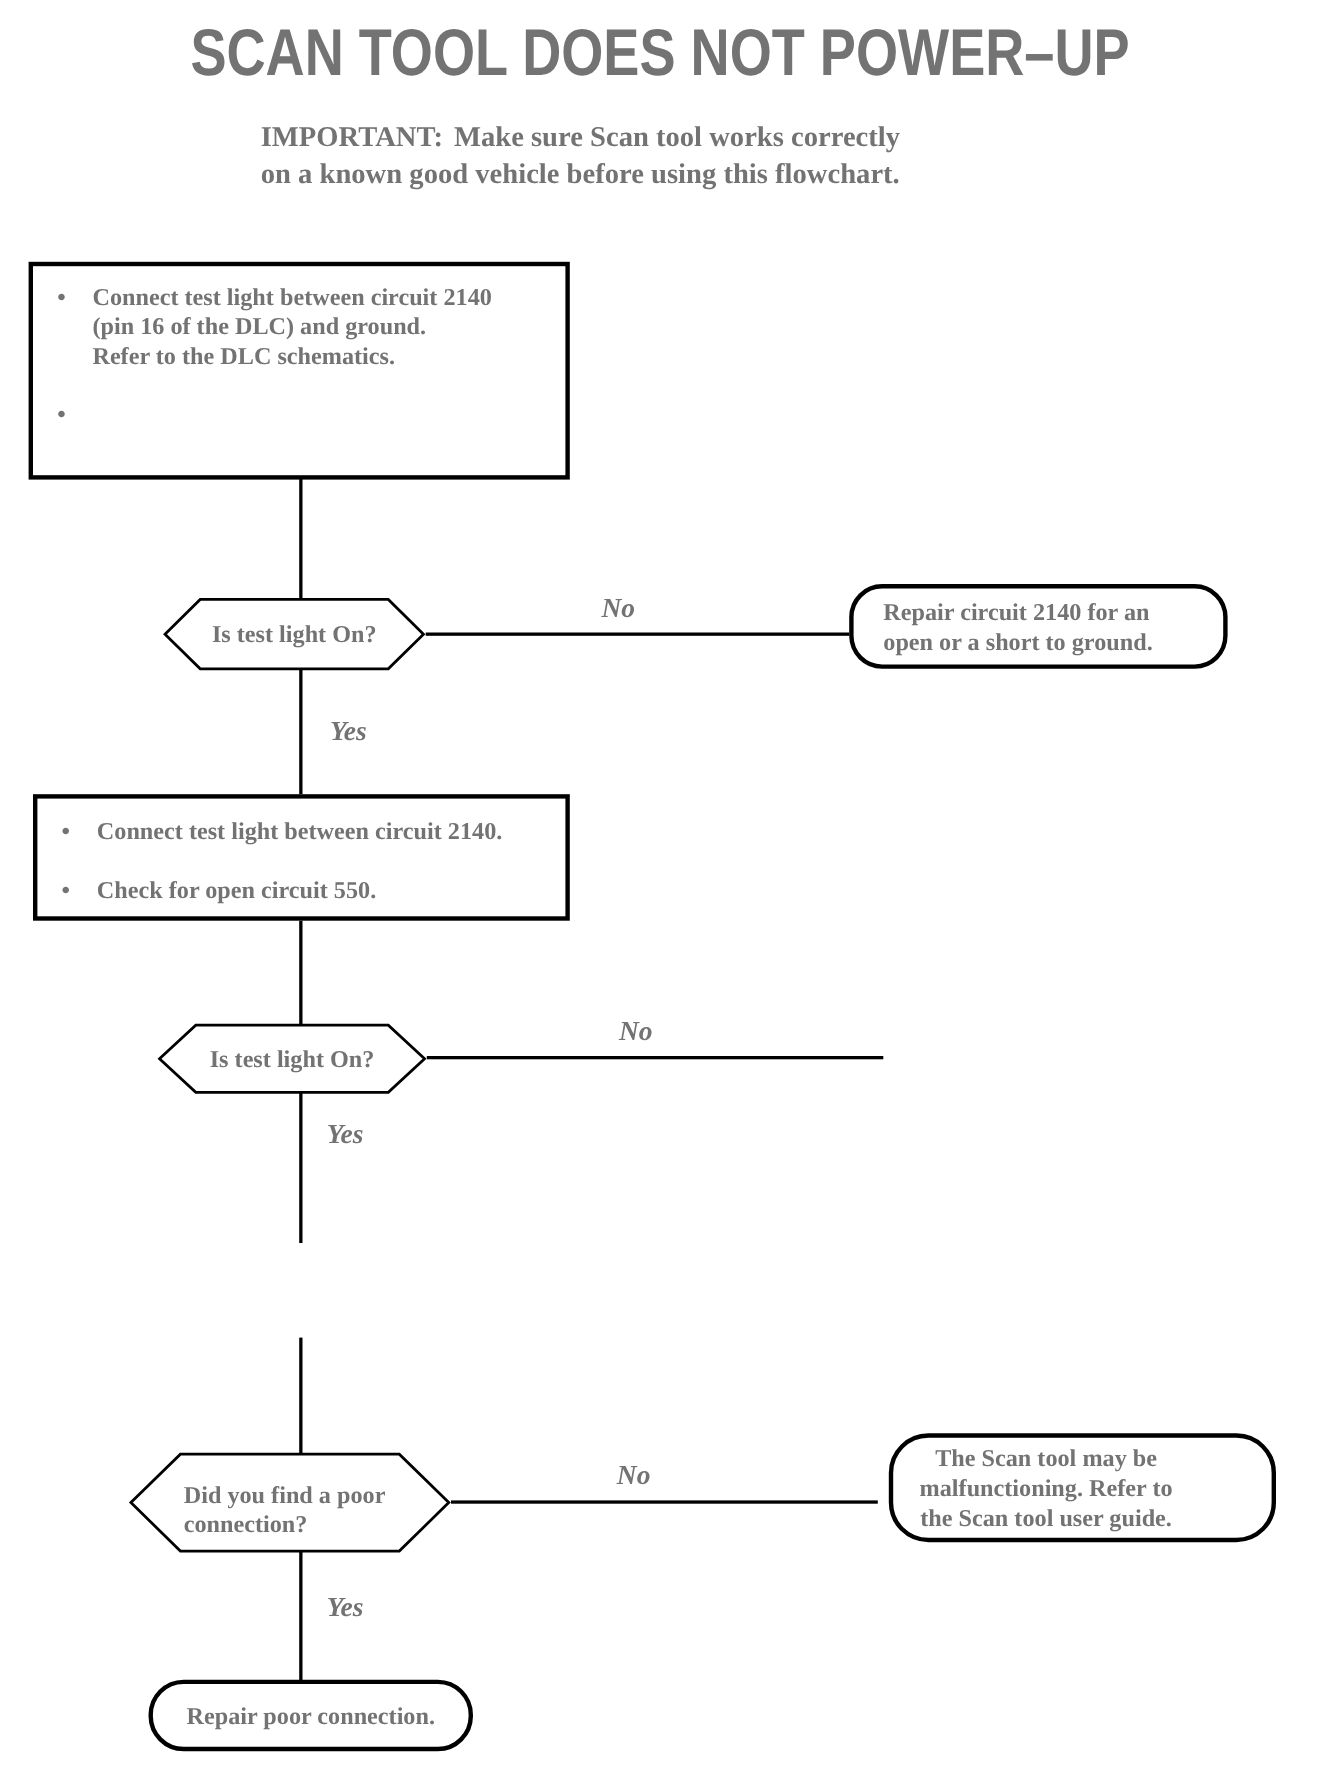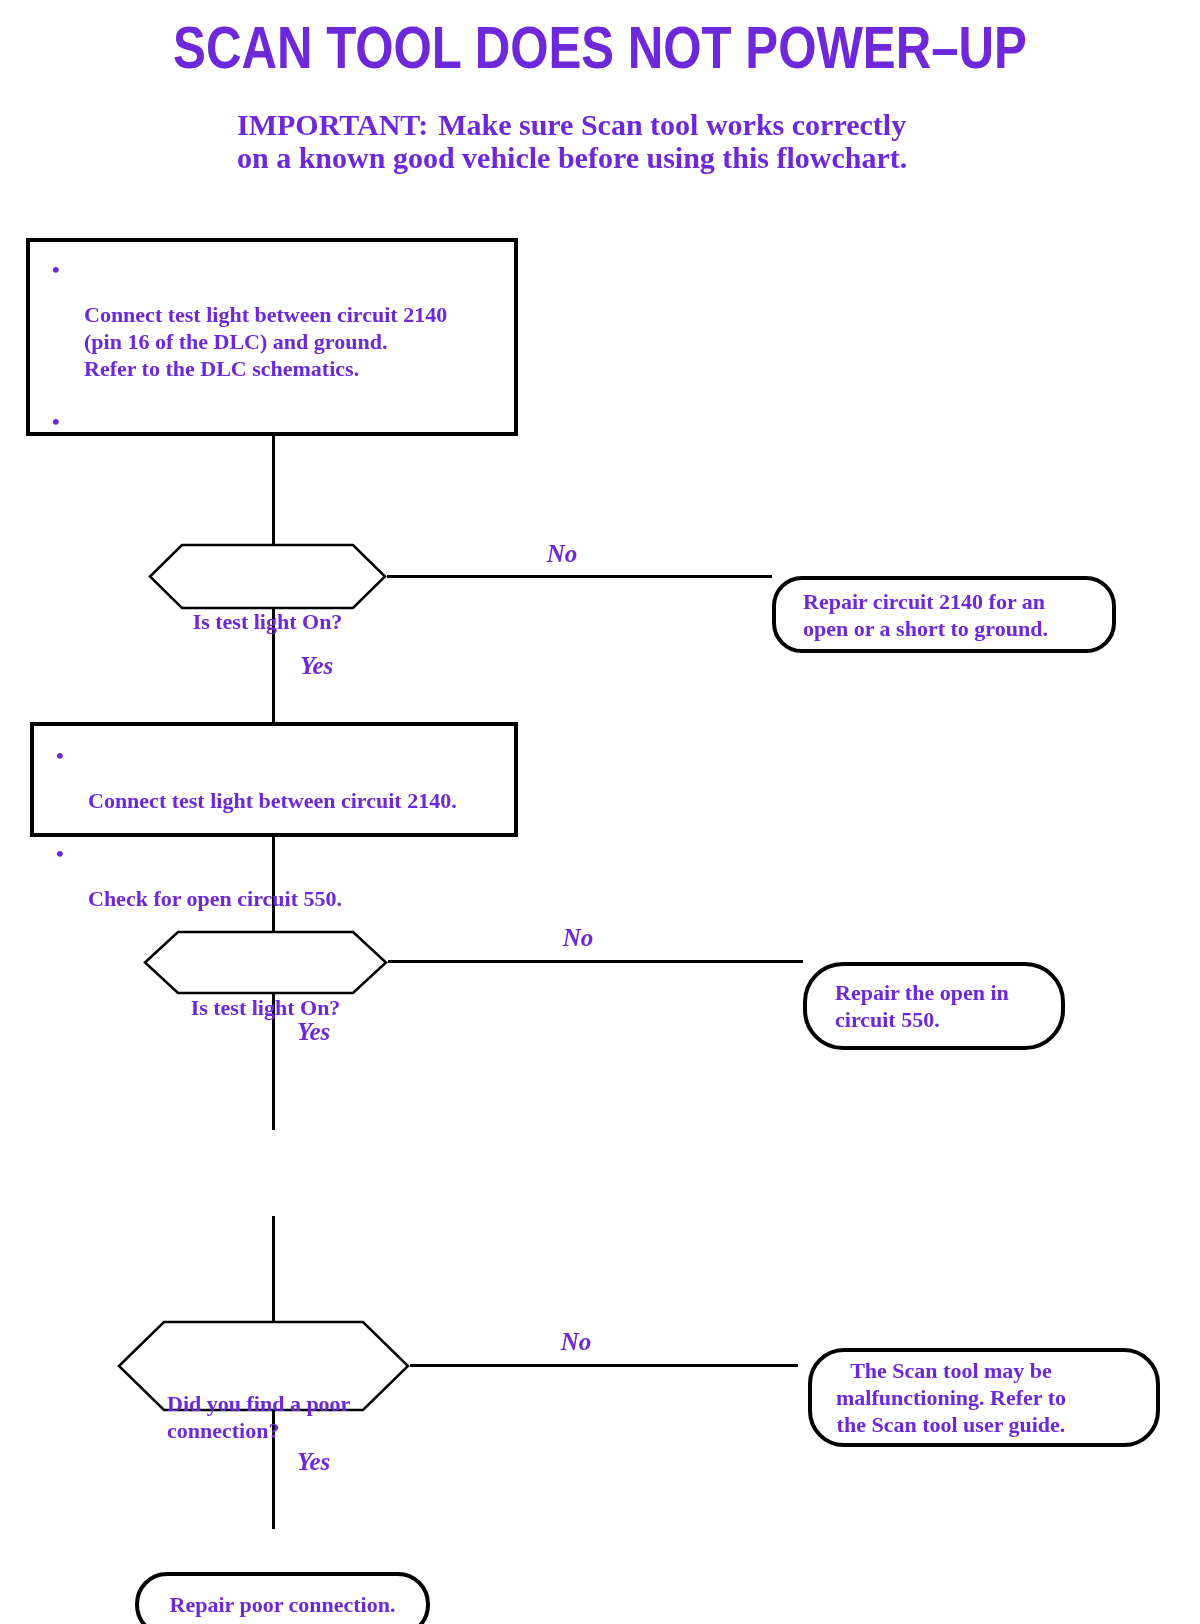--- a/index.html
+++ b/index.html
@@ -1,28 +1,28 @@
 <!DOCTYPE html>
 <html><head>
 <meta charset="utf-8">
 <style>
   html,body{margin:0;padding:0;background:#fff;}
   .canvas{
     position:relative;width:1200px;height:1624px;background:#ffffff;
-    color:#6d28d9;font-family:"Liberation Serif",serif;overflow:hidden;
+    color:#737373;font-family:"Liberation Serif",serif;overflow:hidden;
   }
   .abs{position:absolute;}
-  .pre{white-space:pre;margin-top:45px;}
+  .pre{white-space:pre;}
   .title{
     top:16px;left:0;width:1200px;text-align:center;
     font-family:"Liberation Sans",sans-serif;font-weight:700;font-size:60px;line-height:64px;
     transform:scaleX(0.82);transform-origin:50% 50%;letter-spacing:0px;
   }
   .important{
-    top:108px;left:237px;width:760px;font-size:30px;line-height:33px;font-weight:700;white-space:pre;
+    top:108px;left:237px;width:760px;font-size:26px;line-height:33px;font-weight:700;white-space:pre;
   }
   .important-text{margin-left:10px;font-weight:700;}
   .pbox{
     border:4px solid #000;background:#fff;box-sizing:border-box;
     font-size:22px;line-height:27px;font-weight:700;
   }
   .bullets{padding:14px 6px 0 22px;}
   .bullet-row{display:flex;margin-bottom:26px;}
   .bullet-glyph{width:32px;flex:0 0 32px;font-size:22px;line-height:27px;}
   .hexwrap{position:absolute;}
@@ -103,22 +103,20 @@
     </div>
   </div>
 
   <div class="hexwrap" style="left:143px;top:930px;width:245px;height:65px;">
     <svg class="hex" width="245" height="65" viewBox="0 0 245 65">
       <polygon points="2,32.5 35,2 210,2 243,32.5 210,63 35,63" fill="#ffffff" stroke="#000000" stroke-width="2.5"></polygon>
     </svg>
     <div class="hex-label pre">Is test light On?</div>
   </div>
 
-  <div class="abs terminal pre" style="left:803px;top:917px;width:262px;height:88px;padding-left:28px;border-radius:40px;">Repair the open in
-circuit 550.</div>
 
   <div class="abs branch-label no-label" style="left:548px;top:924px;">No</div>
   <div class="abs branch-label" style="left:297px;top:1018px;">Yes</div>
 
 
   <div class="hexwrap" style="left:117px;top:1320px;width:293px;height:104px;">
     <svg class="hex" width="293" height="92" viewBox="0 0 293 92">
       <polygon points="2,46 47,2 246,2 291,46 246,90 47,90" fill="#ffffff" stroke="#000000" stroke-width="2.5"></polygon>
     </svg>
     <div class="hex-label left pre" style="padding-left:50px;">Did you find a poor

